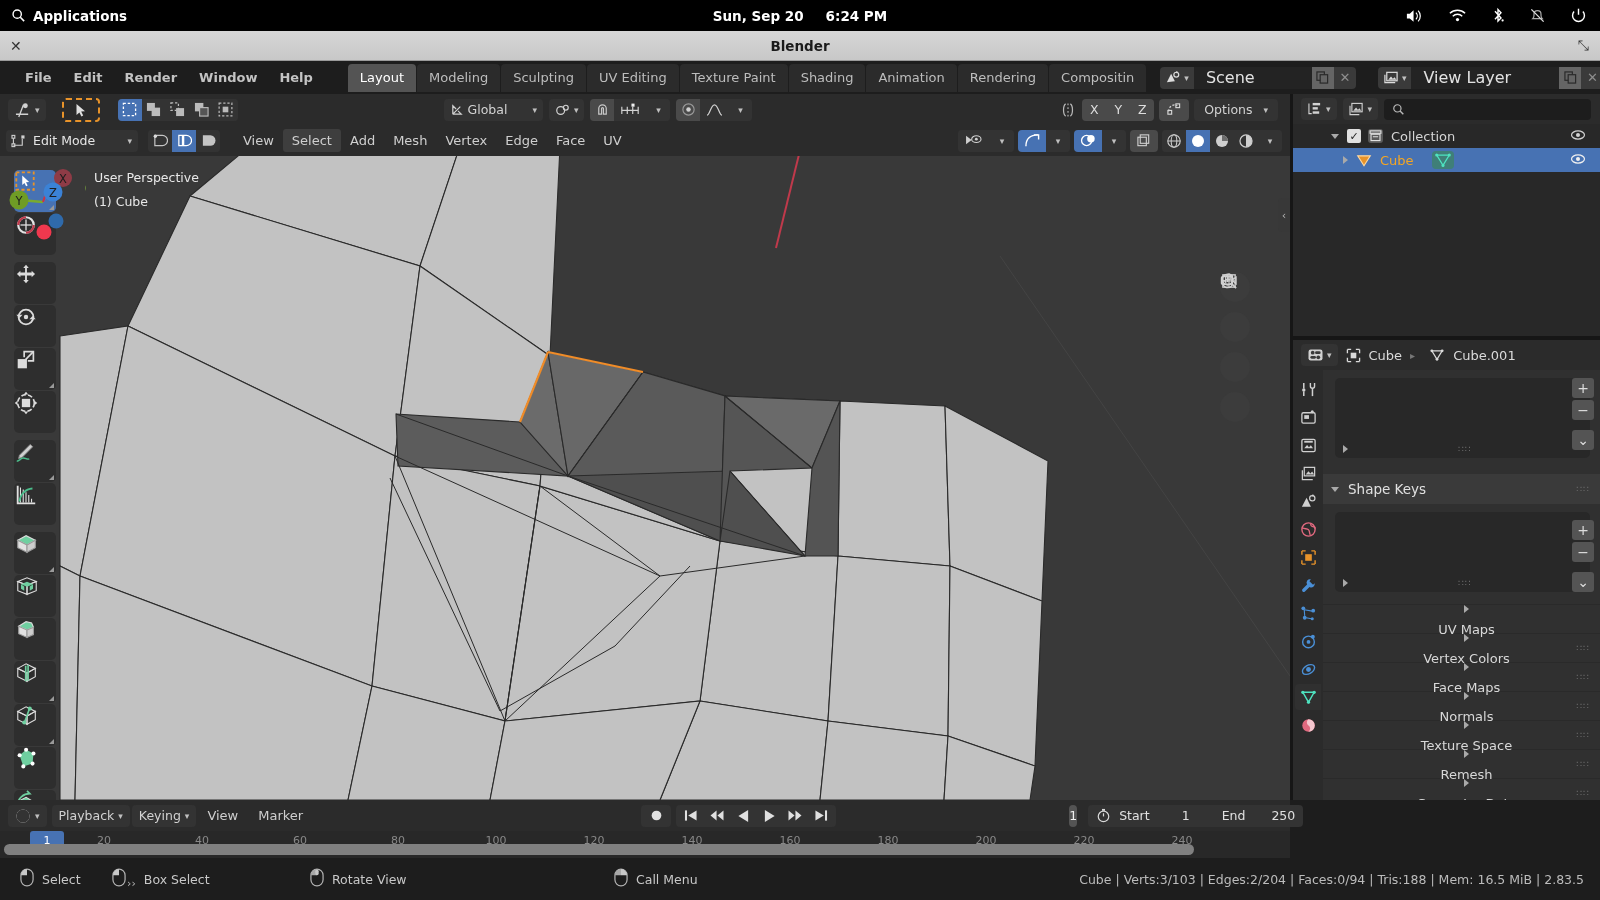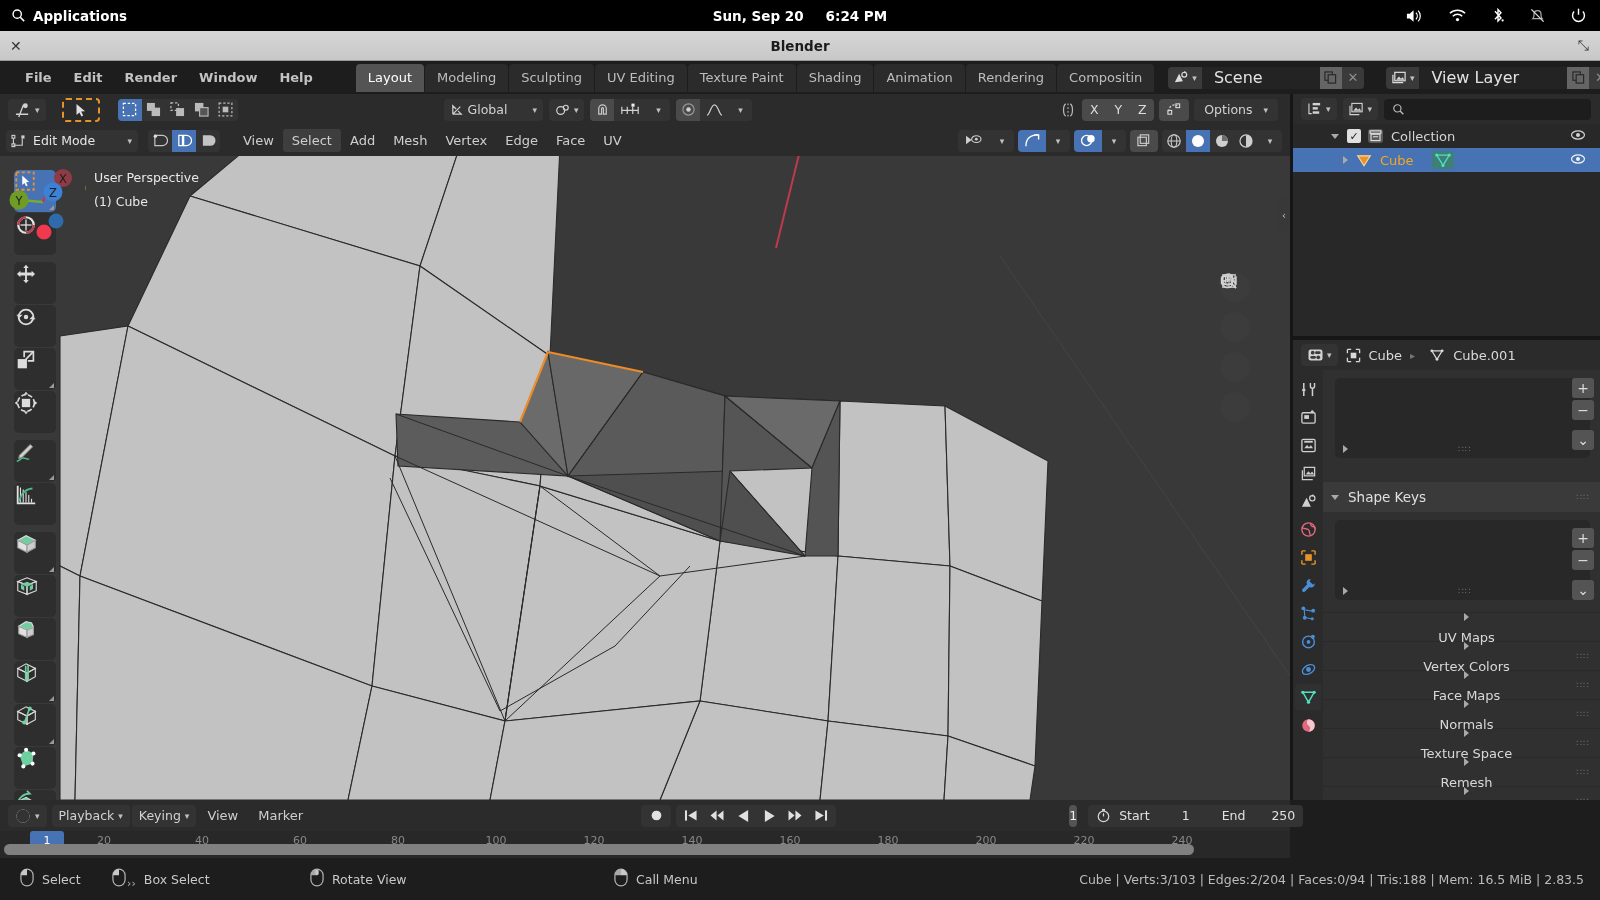--- a/index.html
+++ b/index.html
@@ -45,21 +45,21 @@
   
   #topbar {
     position:absolute; left:0; top:61px; width:1600px; height:33px;
     background:#1d1d1d; display:flex; align-items:center; padding-left:8px;
   }
   .blender-logo { width:24px; height:22px; margin-right:6px; }
   .menu-item {
     font-size:13px; color:#c3c3c3; padding:4px 11px; border-radius:3px;
     white-space:nowrap;
   }
-  .ws-tabs { display:flex; align-items:flex-start; margin-left:32px; gap:1px; }
+  .ws-tabs { display:flex; align-items:flex-start; margin-left:24px; gap:1px; }
   .ws-tab {
     font-size:13px; color:#bdbdbd; padding:6px 12px 7px;
     background:#2b2b2b; border-radius:4px 4px 0 0; white-space:nowrap;
   }
   .ws-tab.active { background:#545454; color:#fff; }
   .tb-iconbtn {
     display:flex; align-items:center; gap:3px; background:#3a3a3a;
     height:22px; padding:0 5px; border-radius:4px 0 0 4px;
   }
   .tb-name {
@@ -1017,21 +1017,21 @@
           <span class="tri"></span>
           <span class="grip" style="margin:0 auto;">∷∷</span>
         </div>
       </div>
       <div class="sidebtns">
         <div class="sbtn">+</div>
         <div class="sbtn">−</div>
         <div class="sbtn" style="margin-top:8px;">⌄</div>
       </div>
 
-      <div class="section-head" style="margin-top:24px;">
+      <div class="section-head" style="margin-top:16px;">
         <span class="tri down"></span>
         <span>Shape Keys</span>
         <span class="grip" style="margin-left:auto;margin-right:10px;">∷∷</span>
       </div>
 
       <div style="position:relative;">
         <div class="listbox">
           <div class="lb-foot">
             <span class="tri"></span>
             <span class="grip" style="margin:0 auto;">∷∷</span>

